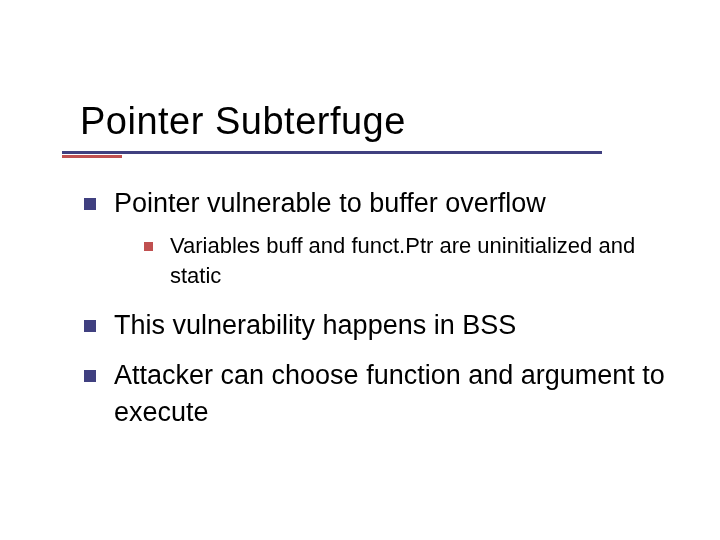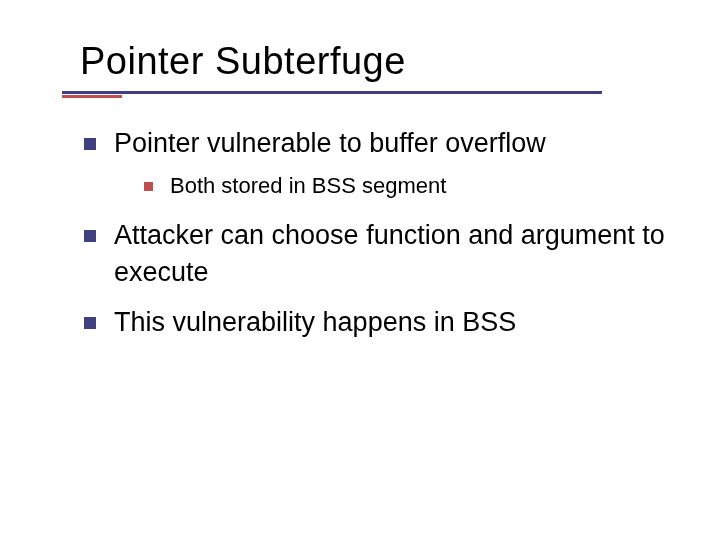--- a/index.html
+++ b/index.html
@@ -9,21 +9,22 @@
     height: 540px;
     background: #fff;
     font-family: Verdana, Geneva, sans-serif;
     color: #000;
   }
   .slide {
     position: relative;
     width: 720px;
     height: 459px;
     box-sizing: border-box;
-    padding: 40px 50px 40px 80px;
+    padding: 56px 50px 40px 80px;
+    margin-top: 44px;
   }
   .title {
     font-size: 38px;
     font-weight: 400;
     margin: 0 0 8px 0;
     letter-spacing: 0.5px;
   }
   .rule {
     position: relative;
     height: 6px;
@@ -101,24 +102,24 @@
   <div class="rule">
     <div class="long"></div>
     <div class="short"></div>
   </div>
 
   <ul class="lvl1">
     <li>
       <span>Pointer vulnerable to buffer overflow</span>
       <ul class="lvl2">
         <li>
-          <span>Both stored in BSS segment</span>
+          <span>Variables buff and funct.Ptr are uninitialized and static</span>
         </li>
       </ul>
     </li>
     <li>
-      <span>Attacker can choose function and argument to execute</span>
+      <span>This vulnerability happens in BSS</span>
     </li>
     <li>
-      <span>This vulnerability happens in BSS</span>
+      <span>Attacker can choose function and argument to execute</span>
     </li>
   </ul>
 </div>
 
 </body></html>

